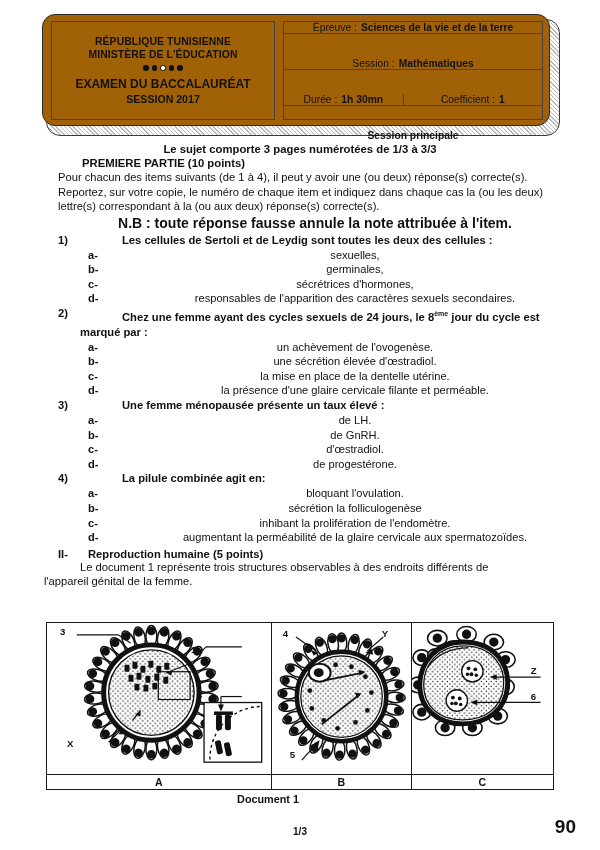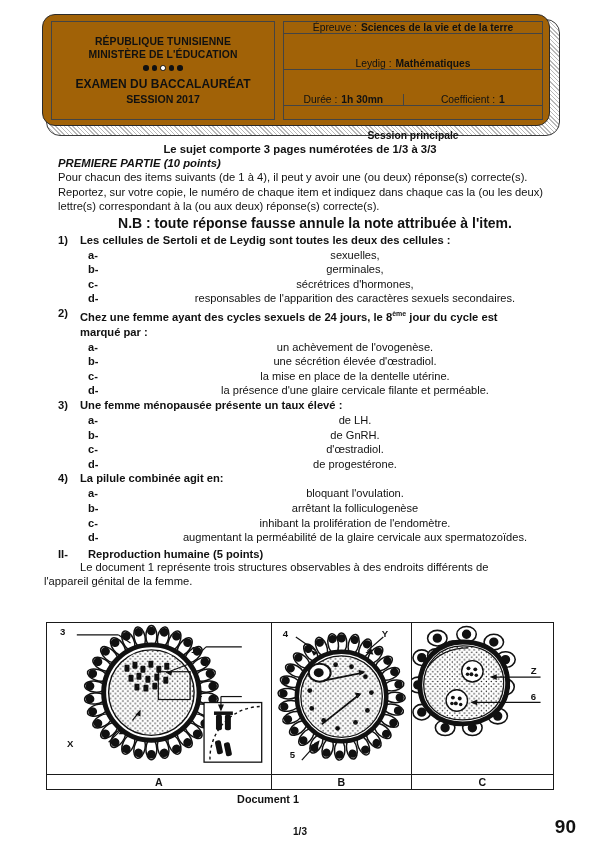--- a/index.html
+++ b/index.html
@@ -49,29 +49,29 @@
   .hrow.split{padding:0;}
   .hcell{flex:1;display:flex;align-items:center;justify-content:center;height:100%;}
   .hcell.bdr{border-right:1.1px solid #444;flex:0 0 46%;}
   .lbl{font-size:10.3px;font-weight:400;}
   .val{font-size:10.3px;font-weight:700;margin-left:4px;}
   .val.solo{margin-left:0;}
 
   
   .doc{position:absolute;left:0;top:143px;width:600px;}
   .subject{font-size:11.3px;font-weight:700;text-align:center;margin-bottom:2px;}
-  .sec-title{font-size:11.3px;font-weight:700;padding-left:58px;margin-bottom:1px;font-style:italic;}
+  .sec-title{font-size:11.3px;font-weight:700;padding-left:82px;margin-bottom:1px;}
   .sec-sub{font-size:11.3px;font-weight:700;padding-left:58px;margin-bottom:1px;}
   .sec-sub .rom{display:inline-block;width:26px;}
   .para{font-size:11.2px;line-height:14.5px;padding:0 42px 0 58px;text-align:left;}
   .nb{font-size:14px;font-weight:700;text-align:center;padding:1px 30px 2px 60px;}
 
   .q{font-size:11.2px;font-weight:700;padding-left:58px;line-height:15px;display:flex;}
   .q .qn{flex:0 0 22px;}
-  .q .qt{flex:1;padding-right:44px;}
+  .q .qt{flex:1;padding-right:44px;margin-left:42px;}
   .qcont{font-size:11.2px;font-weight:700;padding-left:80px;line-height:15px;}
 
   .opt{font-size:11.1px;line-height:14.6px;padding-left:88px;display:flex;}
   .opt .ol{flex:0 0 22px;font-weight:700;}
   .opt .ot{flex:1;text-align:center;}
 
   .sup{font-size:7px;vertical-align:super;font-weight:700;}
 
   .sec2{font-size:11.2px;font-weight:700;padding-left:58px;display:flex;margin-top:3px;}
   .sec2 .rom{flex:0 0 30px;}
@@ -124,21 +124,21 @@
       <div class="l2">EXAMEN DU BACCALAURÉAT</div>
       <div class="l3">SESSION 2017</div>
     </div>
 
     <div class="box-right">
       <div class="hrow">
         <span class="lbl">Épreuve :</span>
         <span class="val">Sciences de la vie et de la terre</span>
       </div>
       <div class="hrow">
-        <span class="lbl">Leydig :</span>
+        <span class="lbl">Session :</span>
         <span class="val">Mathématiques</span>
       </div>
       <div class="hrow split">
         <div class="hcell bdr">
           <span class="lbl">Durée :</span>
           <span class="val">1h 30mn</span>
         </div>
         <div class="hcell">
           <span class="lbl">Coefficient :</span>
           <span class="val">1</span>
@@ -230,21 +230,21 @@
   <div class="q">
     <span class="qn">4)</span>
     <span class="qt">La pilule combinée agit en:</span>
   </div>
   <div class="opt">
     <span class="ol">a-</span>
     <span class="ot">bloquant l'ovulation.</span>
   </div>
   <div class="opt">
     <span class="ol">b-</span>
-    <span class="ot">arrêtant  la folliculogenèse</span>
+    <span class="ot">sécrétion  la folliculogenèse</span>
   </div>
   <div class="opt">
     <span class="ol">c-</span>
     <span class="ot">inhibant  la prolifération de l'endomètre.</span>
   </div>
   <div class="opt">
     <span class="ol">d-</span>
     <span class="ot">augmentant la perméabilité de la glaire cervicale aux spermatozoïdes.</span>
   </div>
 

